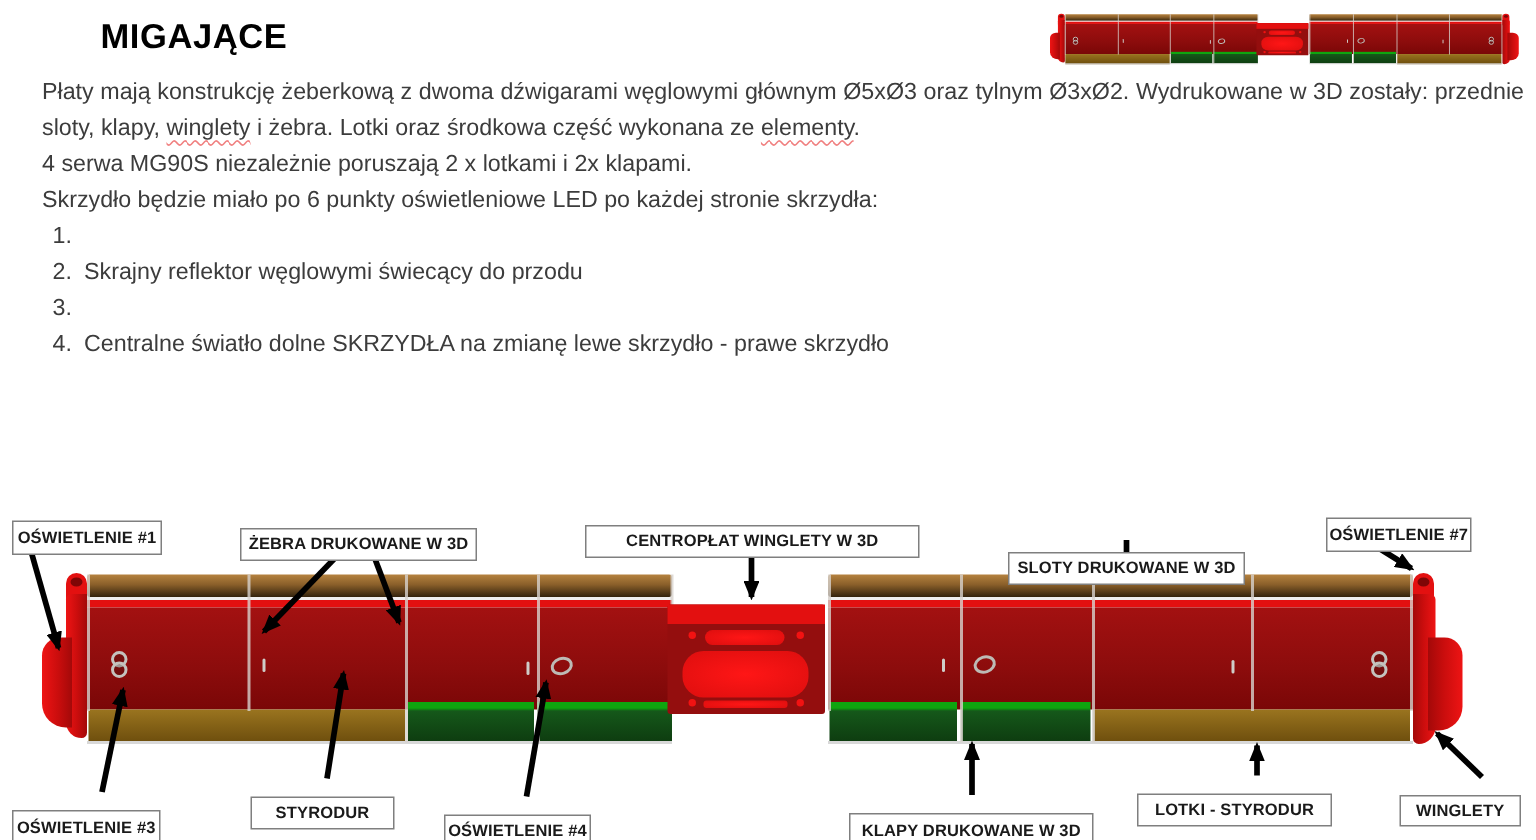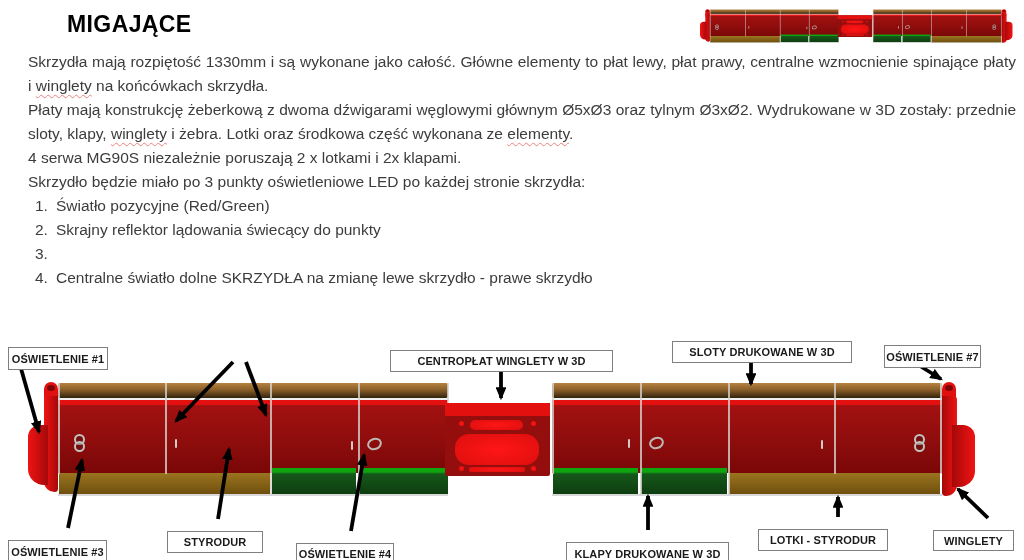--- a/index.html
+++ b/index.html
@@ -124,32 +124,30 @@
     <div class="tick" style="left:793px;top:62px;"></div>
     <div class="l8" style="left:886px;top:56px;"></div>
 
     <div class="part tube" style="left:914px;top:4px;"></div>
     <div class="part wgl r" style="left:914px;top:18px;width:15px;height:100px;border-radius:0 4px 12px 4px;"></div>
     <div class="part wgl r" style="left:924px;top:47px;width:23px;height:62px;border-radius:0 12px 16px 0;"></div>
   </div>
 </div>
 
   <div class="textblock">
-    <p class="just"><span>Skrzydła mają rozpiętość 1330mm i są wykonane jako całość. Główne elementy to płat lewy, płat prawy, centralne wzmocnienie spinające płaty i </span><span class="sp">winglety</span><span> na końcówkach skrzydła.</span></p>
     <p class="just"><span>Płaty mają konstrukcję żeberkową z dwoma dźwigarami węglowymi głównym Ø5xØ3 oraz tylnym Ø3xØ2. Wydrukowane w 3D zostały: przednie sloty, klapy, </span><span class="sp">winglety</span><span> i żebra. Lotki oraz środkowa część wykonana ze </span><span class="sp">elementy</span><span>.</span></p>
     <p>4 serwa MG90S niezależnie poruszają 2 x lotkami i 2x klapami.</p>
-    <p>Skrzydło będzie miało po 3 punkty oświetleniowe LED po każdej stronie skrzydła:</p>
+    <p>Skrzydło będzie miało po 6 punkty oświetleniowe LED po każdej stronie skrzydła:</p>
     <div>
       <div class="li">
           <span class="num">1.</span>
-          <span>Światło pozycyjne (Red/Green)</span>
         </div>
       <div class="li">
           <span class="num">2.</span>
-          <span>Skrajny reflektor lądowania świecący do punkty</span>
+          <span>Skrajny reflektor węglowymi świecący do przodu</span>
         </div>
       <div class="li">
           <span class="num">3.</span>
         </div>
       <div class="li">
           <span class="num">4.</span>
           <span>Centralne światło dolne SKRZYDŁA na zmianę lewe skrzydło - prawe skrzydło</span>
         </div>
     </div>
   </div>
@@ -228,22 +226,23 @@
     <line x1="904" y1="356" x2="941" y2="379" stroke="#000" stroke-width="3.8" marker-end="url(#ah)"></line>
     <line x1="68" y1="528" x2="82" y2="460" stroke="#000" stroke-width="3.8" marker-end="url(#ah)"></line>
     <line x1="218" y1="519" x2="229" y2="449" stroke="#000" stroke-width="3.8" marker-end="url(#ah)"></line>
     <line x1="351" y1="531" x2="364" y2="455" stroke="#000" stroke-width="3.8" marker-end="url(#ah)"></line>
     <line x1="648" y1="530" x2="648" y2="496" stroke="#000" stroke-width="3.8" marker-end="url(#ah)"></line>
     <line x1="838" y1="517" x2="838" y2="497" stroke="#000" stroke-width="3.8" marker-end="url(#ah)"></line>
     <line x1="988" y1="518" x2="958" y2="489" stroke="#000" stroke-width="3.8" marker-end="url(#ah)"></line>
   </svg>
 
   <div class="dlabel" style="left:8px;top:335px;width:100px;height:23px;">OŚWIETLENIE #1</div>
+  <div class="dlabel" style="left:160px;top:340px;width:158px;height:22px;">ŻEBRA DRUKOWANE W 3D</div>
   <div class="dlabel" style="left:390px;top:338px;width:223px;height:22px;">CENTROPŁAT WINGLETY W 3D</div>
-  <div class="dlabel" style="left:672px;top:329px;width:180px;height:22px;">SLOTY DRUKOWANE W 3D</div>
+  <div class="dlabel" style="left:672px;top:356px;width:158px;height:22px;">SLOTY DRUKOWANE W 3D</div>
   <div class="dlabel" style="left:884px;top:333px;width:97px;height:23px;">OŚWIETLENIE #7</div>
   <div class="dlabel" style="left:8px;top:528px;width:99px;height:24px;">OŚWIETLENIE #3</div>
   <div class="dlabel" style="left:167px;top:519px;width:96px;height:22px;">STYRODUR</div>
   <div class="dlabel" style="left:296px;top:531px;width:98px;height:22px;">OŚWIETLENIE #4</div>
   <div class="dlabel" style="left:566px;top:530px;width:163px;height:23px;">KLAPY DRUKOWANE W 3D</div>
   <div class="dlabel" style="left:758px;top:517px;width:130px;height:22px;">LOTKI - STYRODUR</div>
   <div class="dlabel" style="left:933px;top:518px;width:81px;height:21px;">WINGLETY</div>
 
 </div>
 

